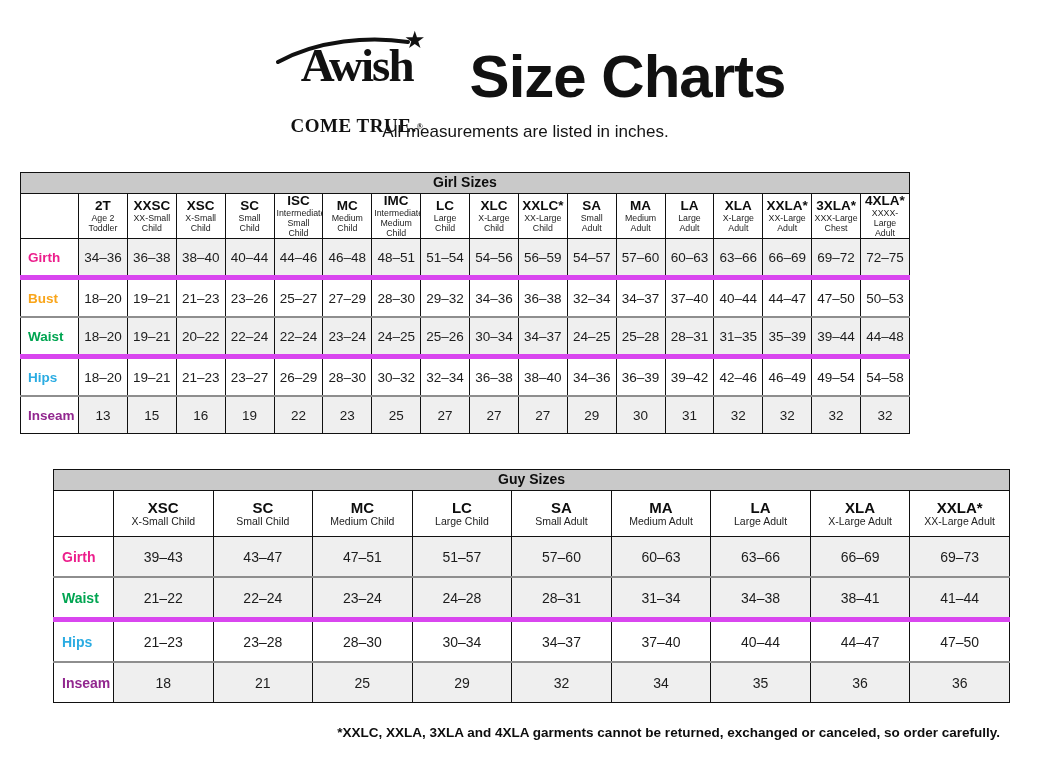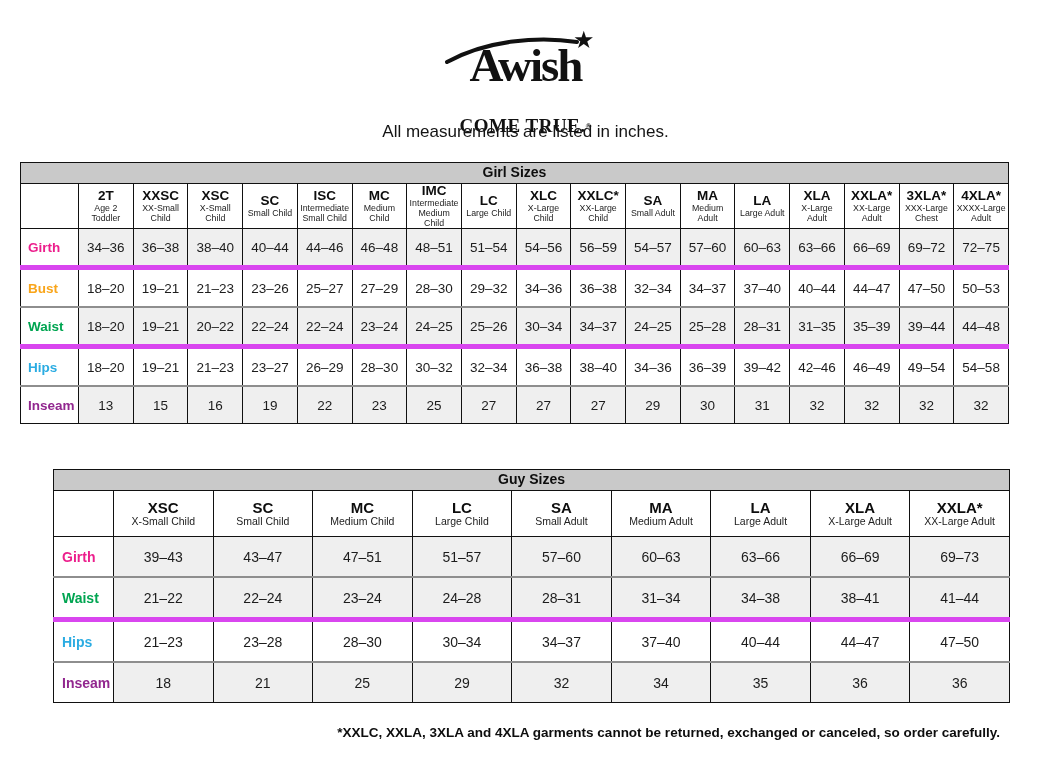--- a/index.html
+++ b/index.html
@@ -33,21 +33,21 @@
     font-size:60px; font-weight:bold; letter-spacing:-1px; line-height:60px;
     white-space:nowrap;
   }
   .subtitle {
     position:absolute; top:122px; left:0; width:100%;
     text-align:center; font-size:17px; color:#141414;
   }
 
   
   .table-wrap { position:absolute; }
-  #girl-wrap { left:20px; top:162px; width:989px; }
+  #girl-wrap { left:20px; top:172px; width:890px; }
   #guy-wrap  { left:53px; top:450px; width:957px;margin-top:19px; }
 
   .table-title {
     box-sizing:border-box; height:21px; line-height:19px;
     background:#c9c9c9; border:1px solid #111; border-bottom:none;
     text-align:center; font-weight:bold; font-size:14px; color:#0d0d0d;
   }
   table.size-table {
     border-collapse:collapse; table-layout:fixed; width:100%;
     border:1px solid #111;
@@ -91,20 +91,21 @@
 
 <div class="header-row">
   <div class="logo">
     <svg class="logo-swoosh" width="176" height="30" viewBox="0 0 176 30">
       <path d="M8,28 C48,6 100,2 138,8" fill="none" stroke="#111" stroke-width="4" stroke-linecap="round"></path>
     </svg>
     <span class="logo-star">★</span>
     <div class="logo-awish">Awish</div>
     <div class="logo-cometrue"><span>COME TRUE.</span><span class="logo-reg">®</span></div>
   </div>
+  <div class="page-title">Size Charts</div>
 </div>
 <div class="subtitle">All measurements are listed in inches.</div>
 
 <div class="table-wrap" id="girl-wrap">
   <div class="table-title">Girl Sizes</div>
   <table class="size-table" id="girl-table">
       <colgroup>
         <col style="width: 58px;">
         <col>
         <col>

